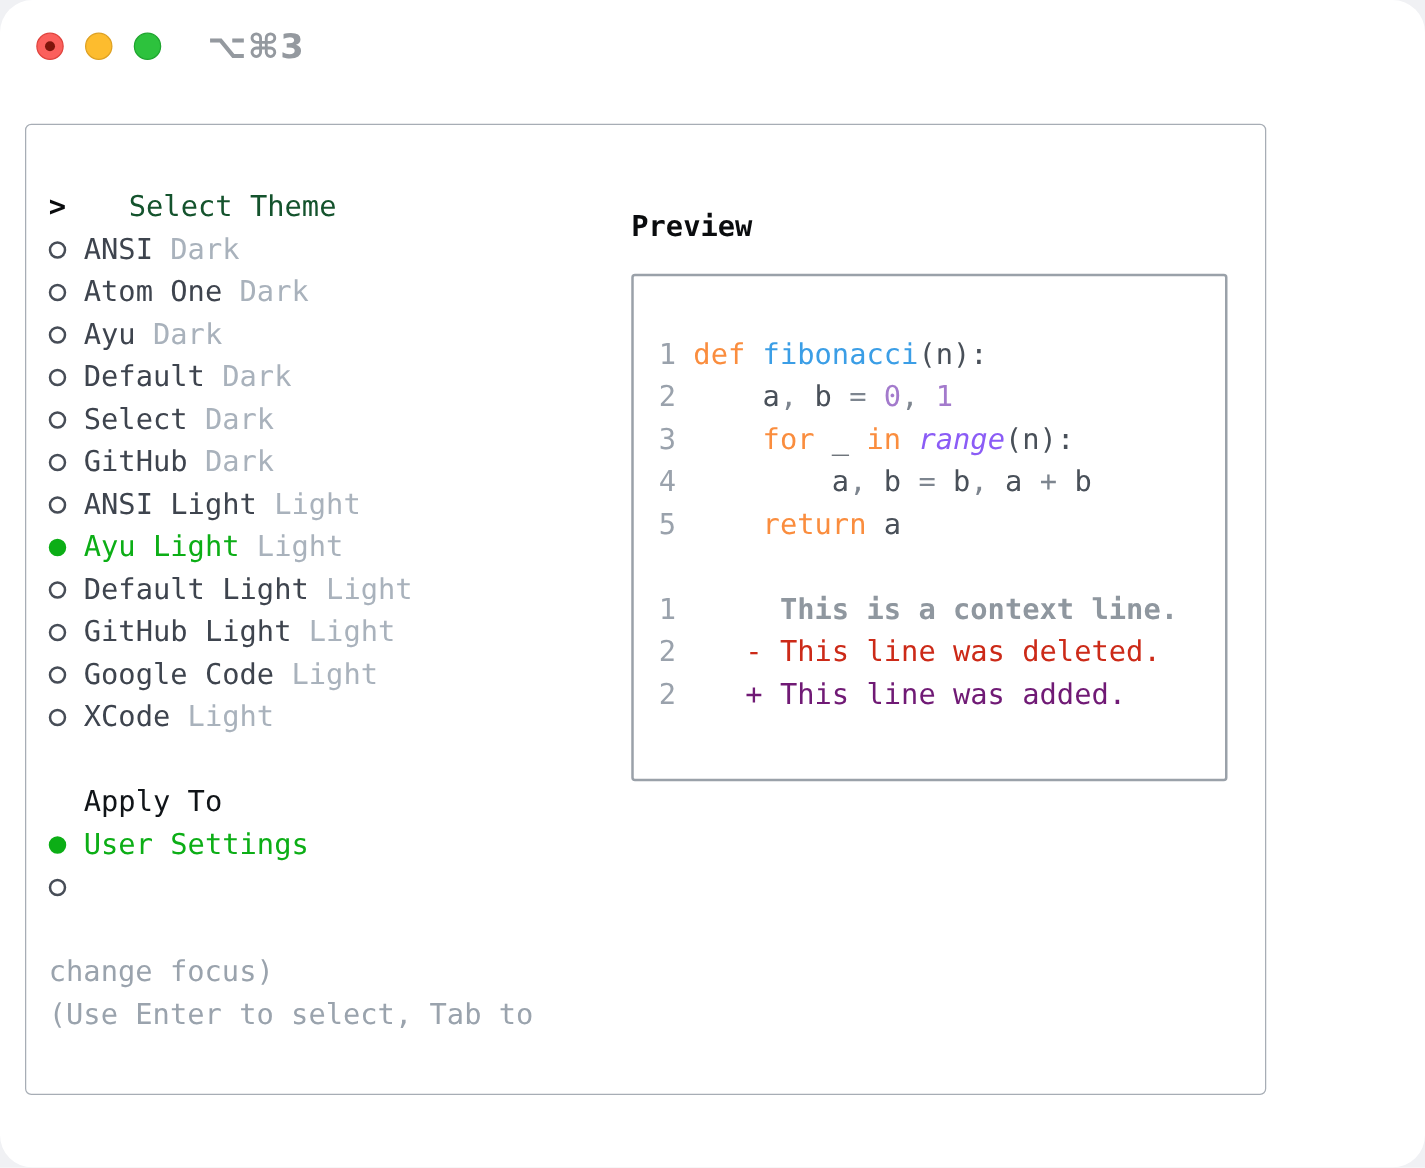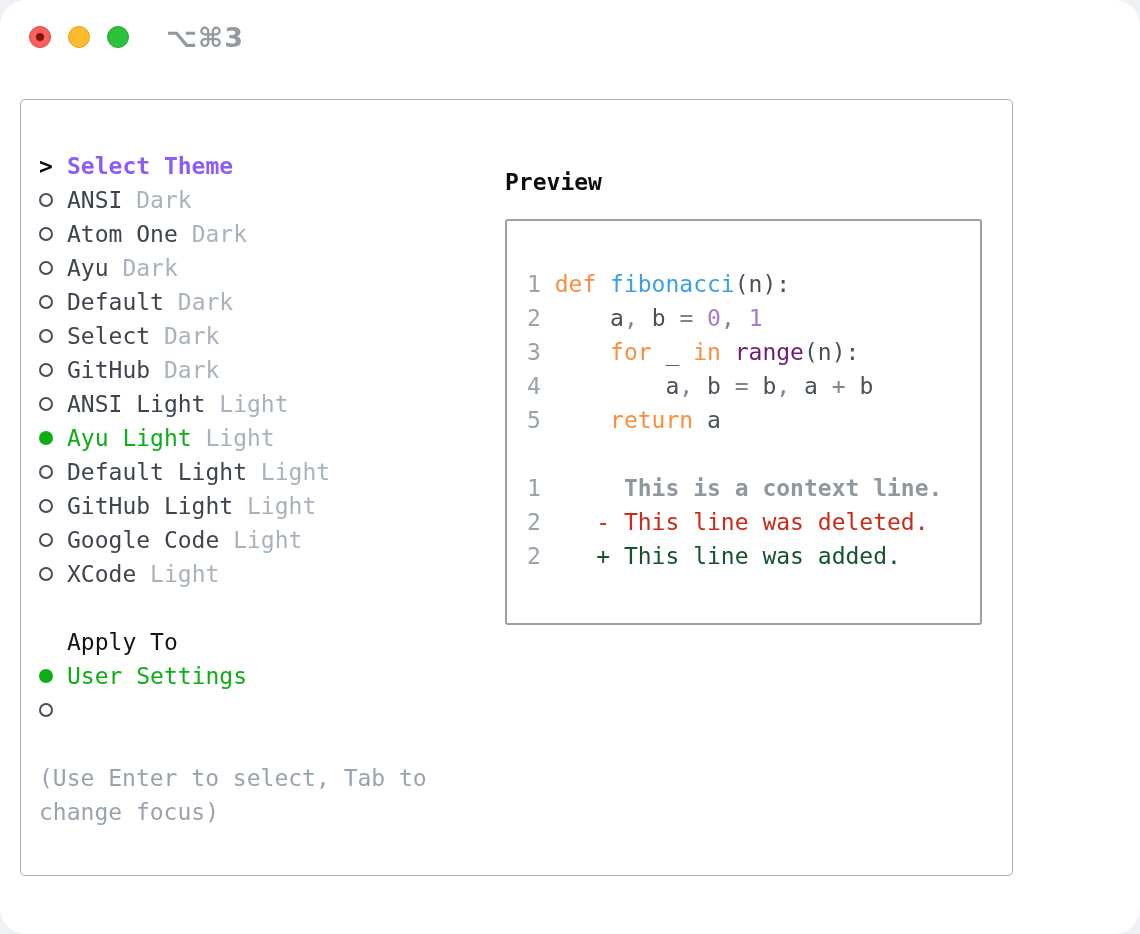--- a/index.html
+++ b/index.html
@@ -28,21 +28,21 @@
   .panel{
     position:absolute;left:20px;top:99px;width:993px;height:777px;
     border:1.5px solid #a7adb5;border-radius:5px;background:#ffffff;
     box-sizing:border-box;
   }
   .left-col{position:absolute;left:18px;top:49px;}
   .right-col{position:absolute;left:484px;top:65px;}
   .row{display:flex;align-items:center;height:34px;font-size:23px;color:#3e444e;white-space:pre;}
   .row .marker{display:inline-flex;align-items:center;width:28px;flex:0 0 28px;}
   .prompt{font-weight:700;color:#0a0c0e;}
-  .hdr-label{font-weight:700;color:#8b5cf6;}
+  .hdr-label{font-weight:400;color:#14532d;margin-left:36px;}
   .sec-label{color:#101418;}
   .dot{box-sizing:border-box;width:14px;height:14px;border:2px solid #474d57;border-radius:50%;}
   .row.selected .dot{background:#0cae16;border-color:#0cae16;}
   .row.selected .opt-name{color:#0cae16;}
   .meta{color:#a9b2bc;margin-left:1ch;}
   .spacer{height:34px;}
   .help{font-size:23px;line-height:34px;color:#9aa3ad;white-space:pre;}
   
   .preview-hdr{height:34px;display:flex;align-items:center;font-size:23px;font-weight:700;color:#0a0c0e;}
   .preview-box{
@@ -50,27 +50,27 @@
     border:2px solid #9aa1a9;border-radius:3px;
     box-sizing:border-box;padding:46px 0 0 20px;
     background:#ffffff;overflow:hidden;
   }
   .pline{height:34px;display:flex;align-items:center;font-size:23px;white-space:pre;}
   .lnum{color:#9aa2ac;width:1ch;flex:0 0 auto;}
   .lcontent{margin-left:1ch;}
   .tok-kw{color:#fa8d3e;}
   .tok-fn{color:#3b9ee6;}
   .tok-num{color:#a37acc;}
-  .tok-coral{color:#701a75;}
+  .tok-coral{color:#8b5cf6;font-style:italic;}
   .tok-pln{color:#495059;}
   .tok-var{color:#495059;}
   .tok-pun{color:#7d858f;}
   .tok-ctx{color:#8f979f;font-weight:bold;}
   .tok-del{color:#cc2a18;margin-top:28px;}
-  .tok-add{color:#14532d;}
+  .tok-add{color:#701a75;}
 </style>
 </head>
 <body>
 
 <div class="window">
 
   <div class="titlebar">
     <div class="lights">
       <span class="light red">
           <span class="innerdot"></span>
@@ -166,21 +166,21 @@
     
   </div>
           <div class="row">
     <span class="marker"><span class="dot"></span></span>
     
   </div>
         </div>
 
       <div class="spacer"></div>
 
-      <div id="help-text" class="help"><div>(Use Enter to select, Tab to</div><div>change focus)</div></div>
+      <div id="help-text" class="help"><div>change focus)</div><div>(Use Enter to select, Tab to</div></div>
     </div>
 
     <div class="right-col">
       <div class="preview-hdr">Preview</div>
       <div id="preview-box" class="preview-box">
           <div class="pline">
     <span class="lnum">1</span>
     <span class="lcontent"><span class="tok-kw">def </span><span class="tok-fn">fibonacci</span><span class="tok-pln">(n):</span></span>
   </div>
           <div class="pline">

